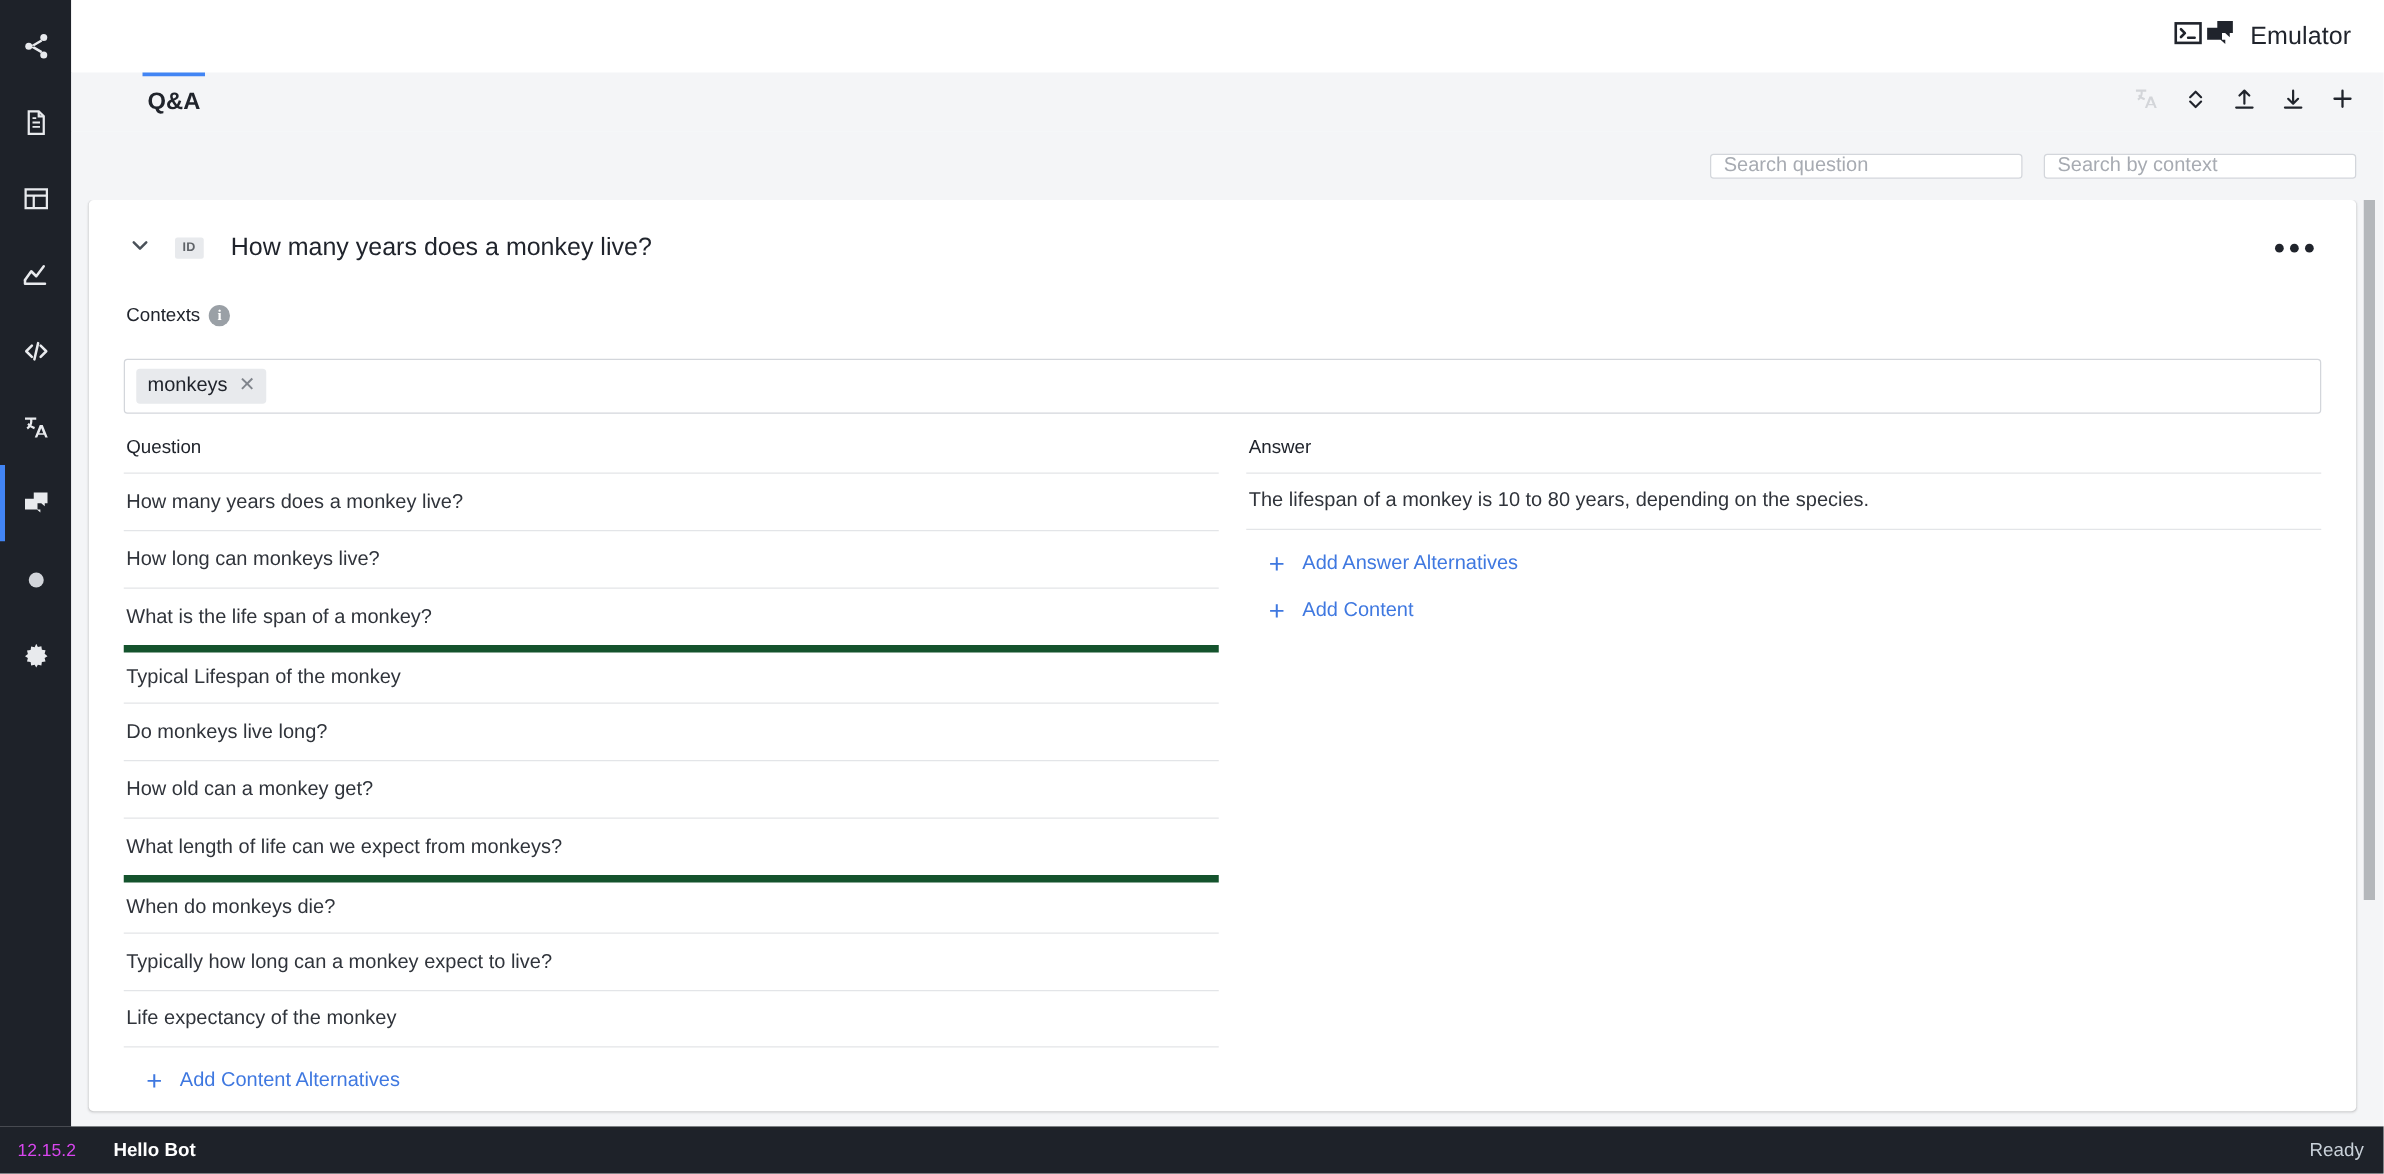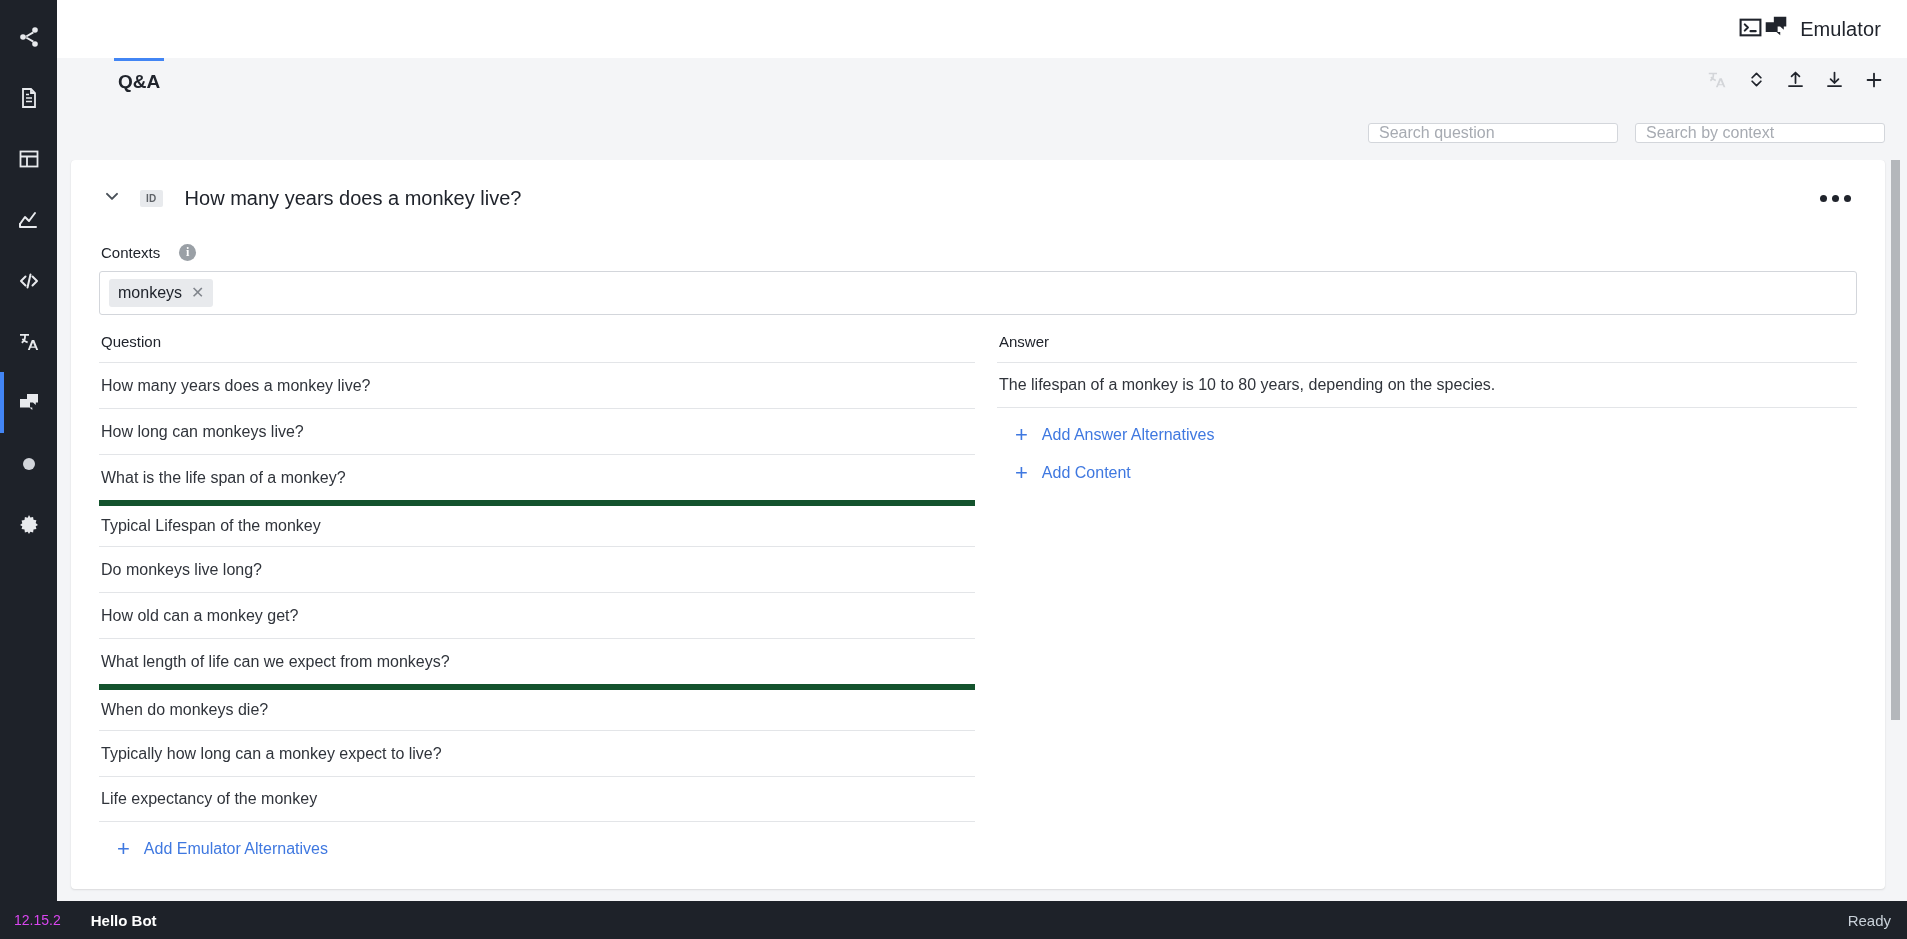--- a/index.html
+++ b/index.html
@@ -137,34 +137,34 @@
   }
   .dots {
     margin-left: auto;
     display: flex; align-items: center; gap: 5px;
     padding-right: 6px;
     cursor: pointer;
   }
   .dots i { width: 7px; height: 7px; border-radius: 50%; background: #20242c; display: block; }
 
   .contexts-label-row {
-    display: flex; align-items: flex-start; gap: 19px;
+    display: flex; align-items: flex-start; gap: 7px;
     margin-top: 18px; margin-left: 2px;
   }
   .contexts-label { font-size: 15px; color: #20242c; }
   .info-icon {
     width: 17px; height: 17px; border-radius: 50%;
     background: #9aa0a6; color: #ffffff;
     font-size: 12px; font-weight: bold; font-style: normal;
     display: flex; align-items: center; justify-content: center;
     font-family: "Liberation Serif", serif;
     cursor: pointer;
   }
   .contexts-box {
-    margin-top: 10px;
+    margin-top: 26px;
     height: 44px;
     border: 1px solid #d3d6db;
     border-radius: 3px;
     display: flex; align-items: center;
     padding: 0 9px;
   }
   .chip {
     display: inline-flex; align-items: center; gap: 9px;
     background: #e8eaed; border-radius: 3px;
     padding: 5px 9px;
@@ -443,21 +443,21 @@
                 </div>
               <div class="row">
                   <span>Typically how long can a monkey expect to live?</span>
                 </div>
               <div class="row last">
                   <span>Life expectancy of the monkey</span>
                 </div>
 
               <div class="addlink">
                 <span class="plus">+</span>
-                <span>Add Emulator Alternatives</span>
+                <span>Add Content Alternatives</span>
               </div>
             </div>
 
             <div class="col-right">
               <div class="col-head">Answer</div>
 
               <div class="row last">
                 <span>The lifespan of a monkey is 10 to 80 years, depending on the species.</span>
               </div>
 

